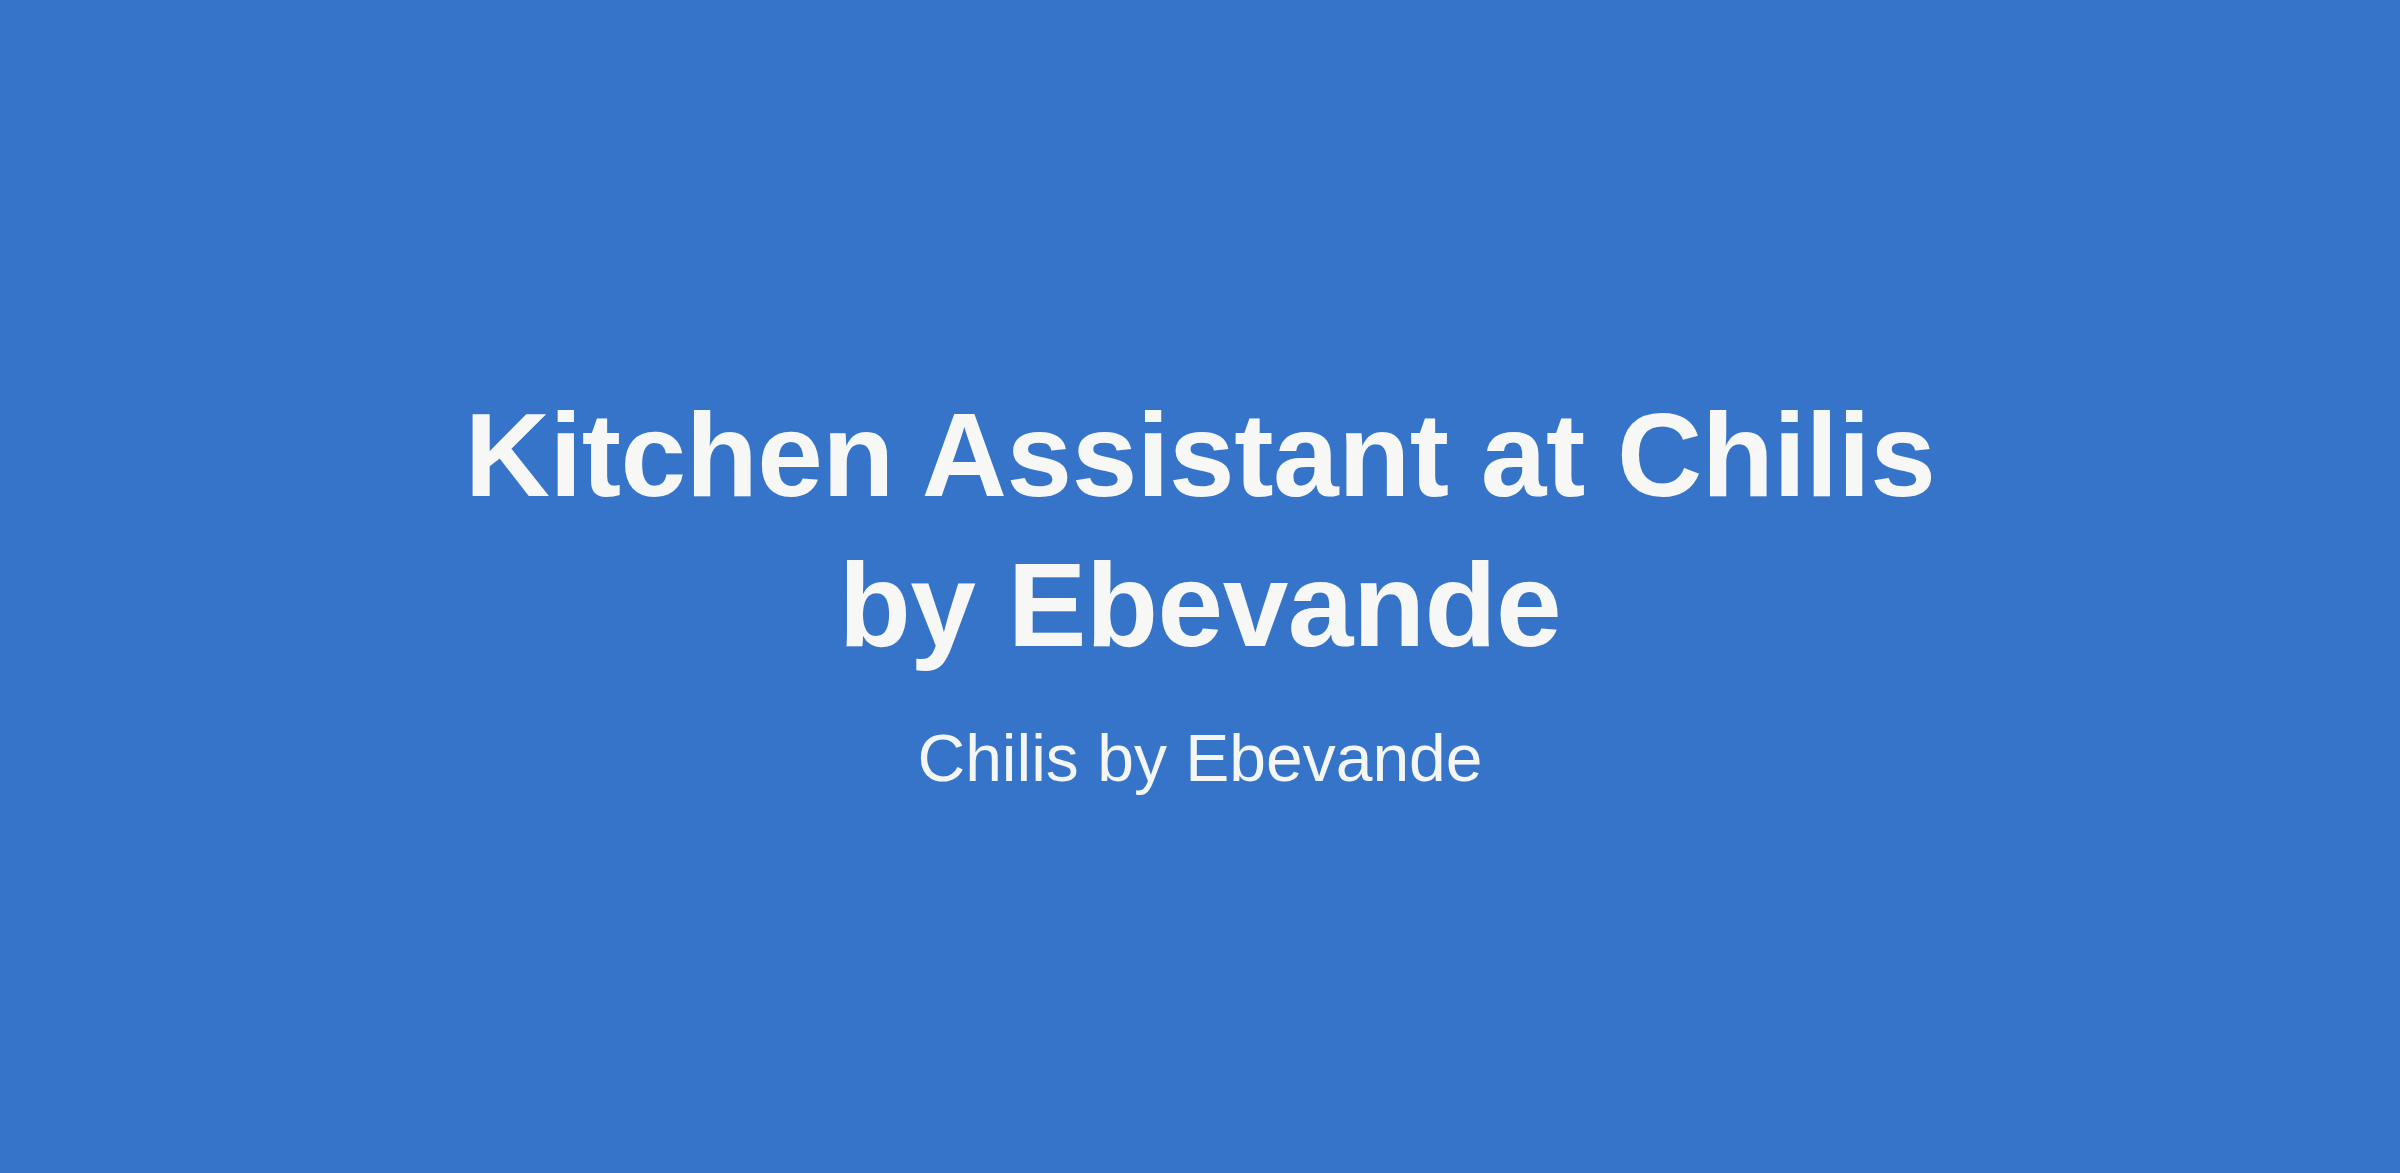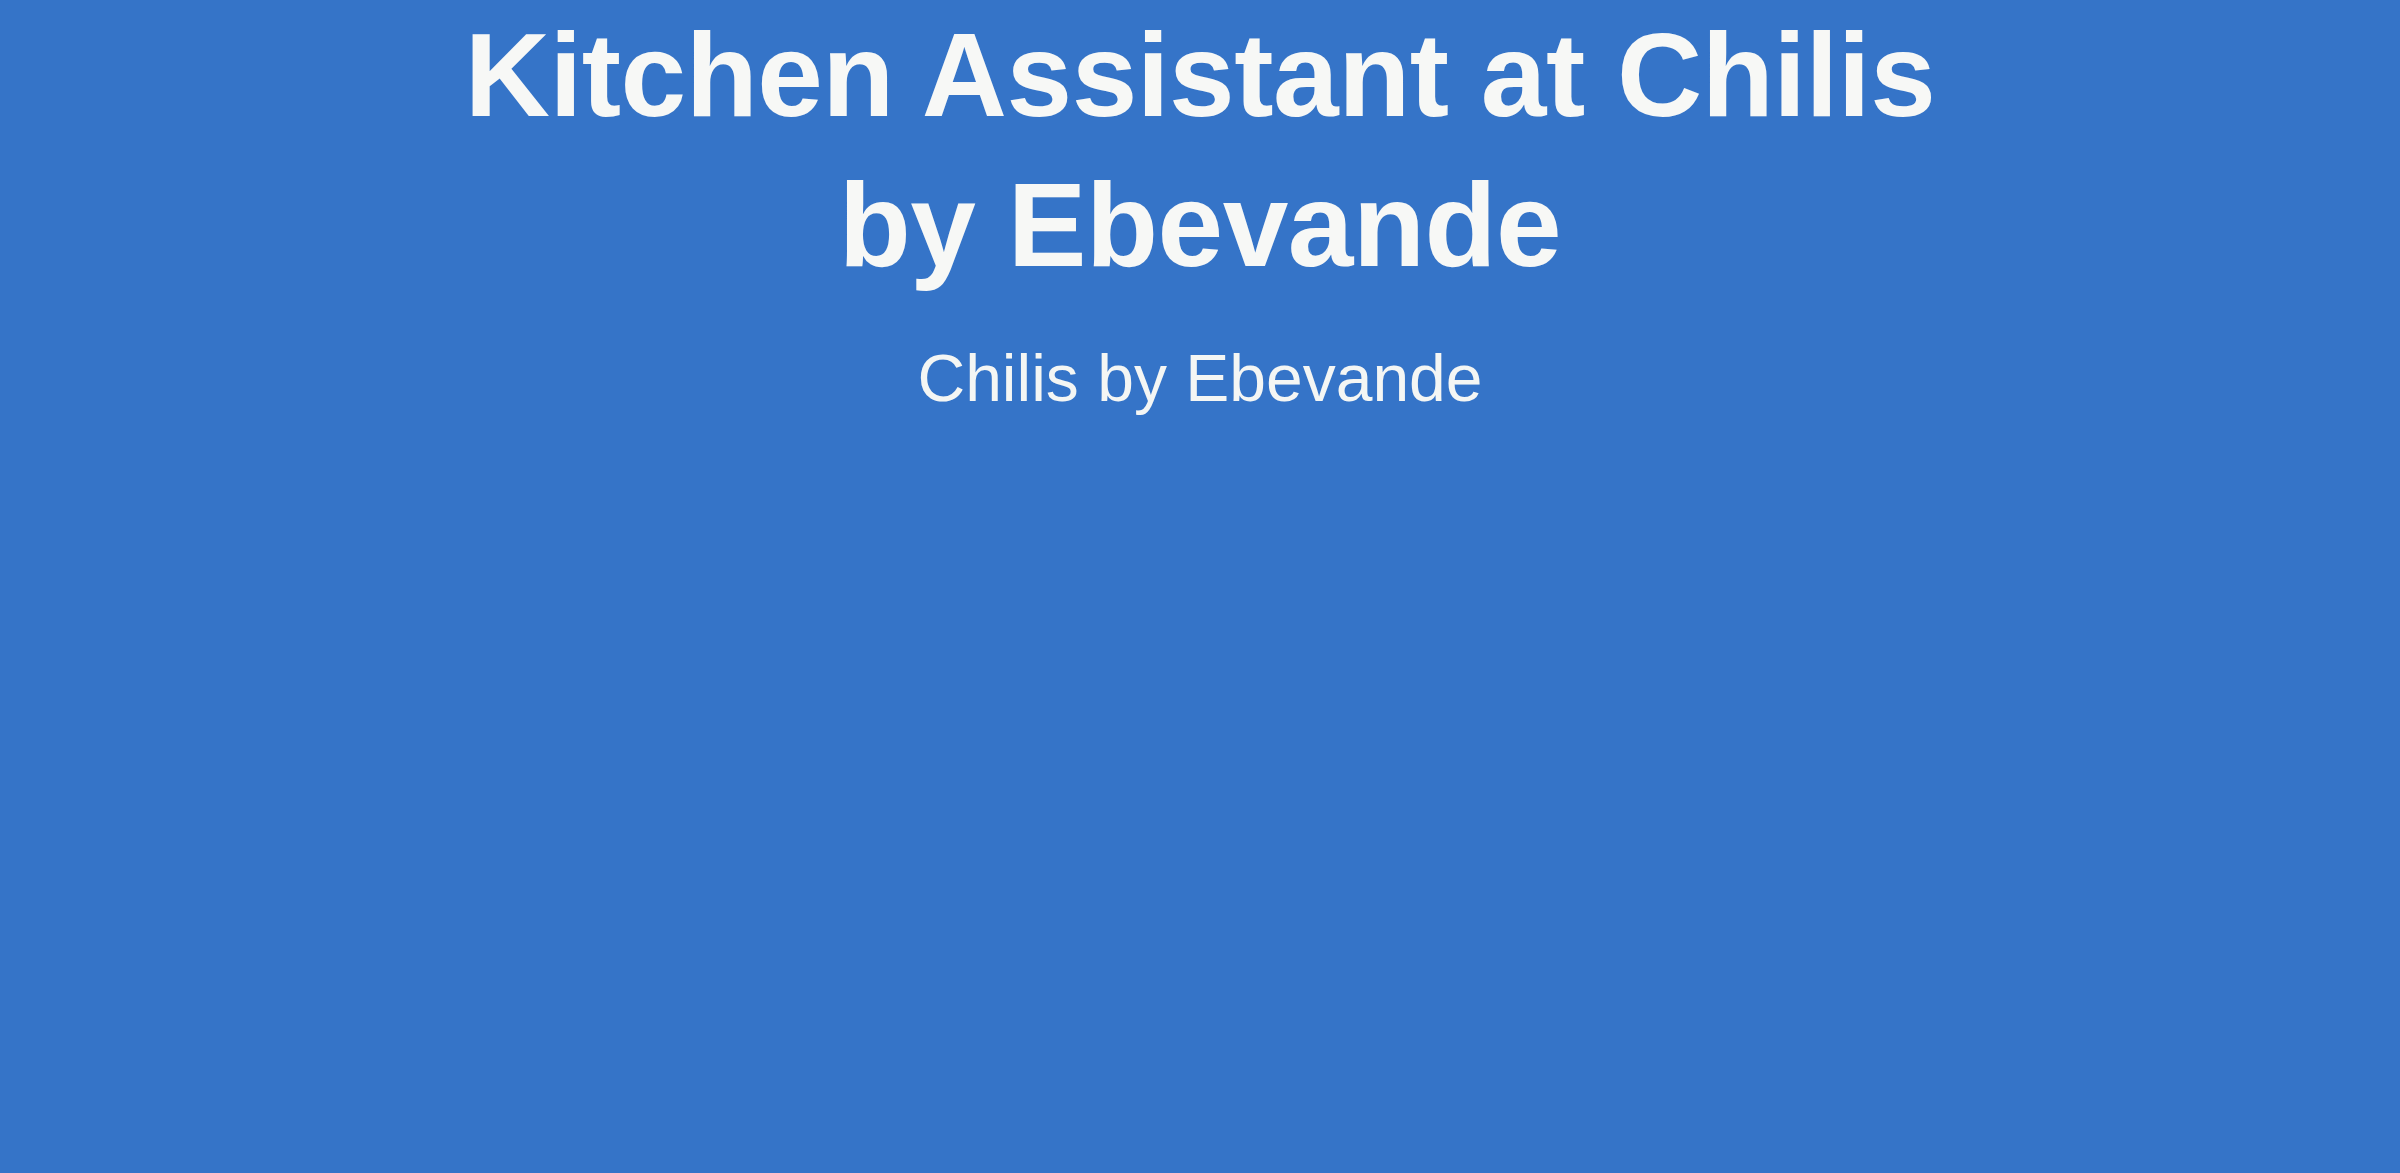--- a/index.html
+++ b/index.html
@@ -30,20 +30,21 @@
     position: absolute;
     left: 0;
     top: 0;
     width: 2400px;
     height: 1173px;
     display: flex;
     flex-direction: column;
     align-items: center;
     justify-content: flex-start;
     box-sizing: border-box;
+    padding-top: 380px;
   }
 
   .hero-title {
     display: block;
     width: 1560px;
     margin: 0;
     padding: 0;
     text-align: center;
     font-family: "Liberation Sans", "DejaVu Sans", sans-serif;
     font-weight: 700;

